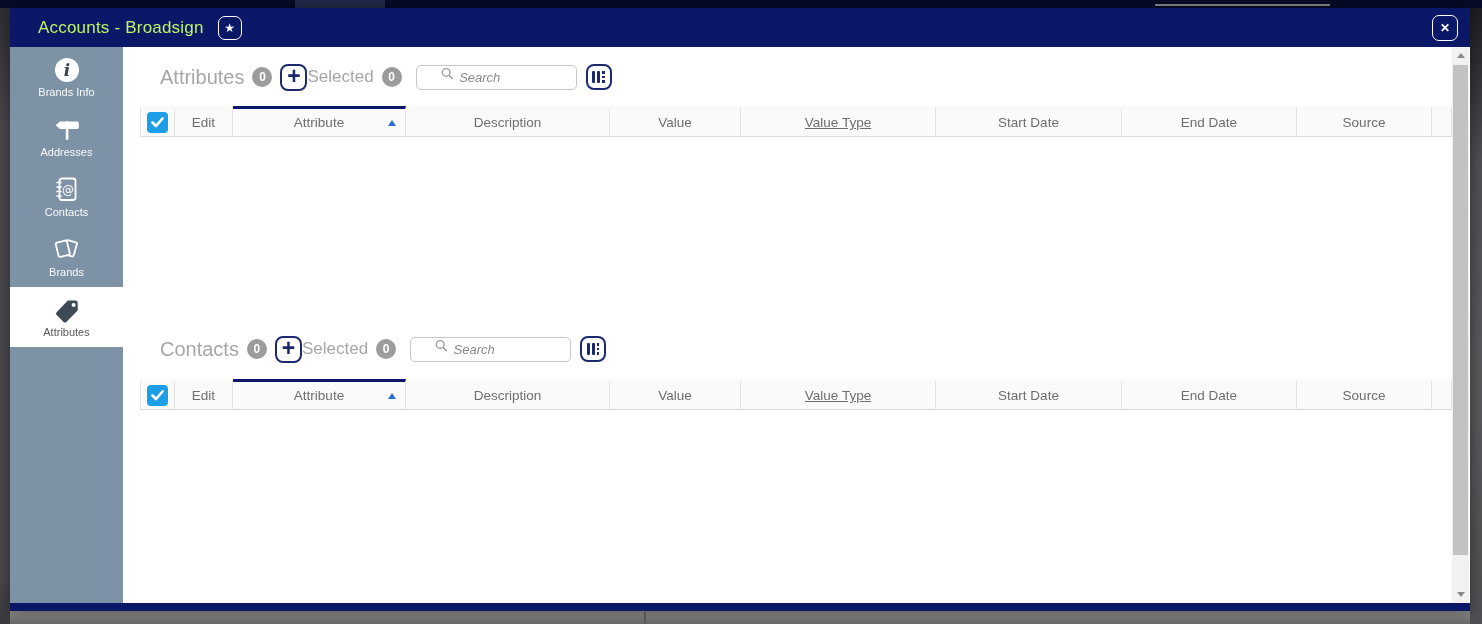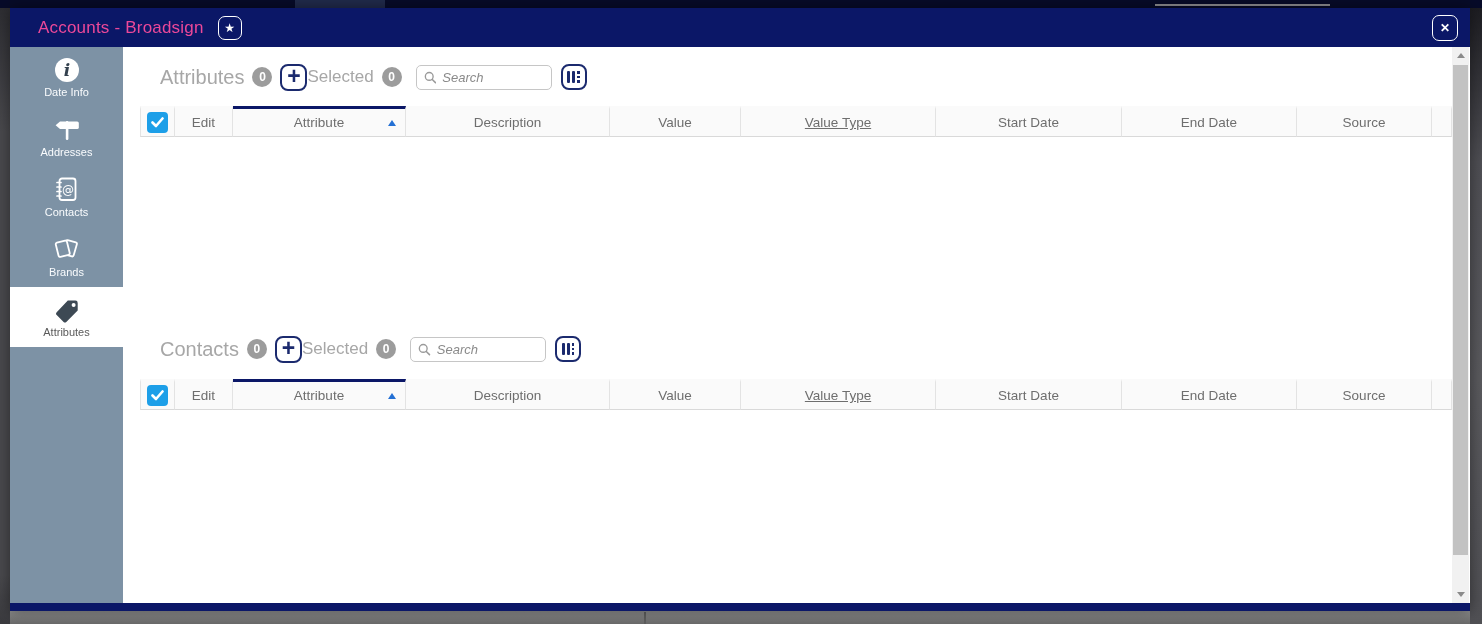--- a/index.html
+++ b/index.html
@@ -19,21 +19,21 @@
   .bg-bottom { position:absolute; left:10px; top:611px; width:1460px; height:13px;
                background:linear-gradient(#8d8d8d, #6a6a6a); }
   .bg-bottom-notch { position:absolute; left:644px; top:612px; width:2px; height:12px; background:#5e5e5e; }
 
   
   .modal { position:absolute; left:10px; top:8px; width:1460px; height:603px;
            background:#fff; display:flex; flex-direction:column;
            box-shadow:0 0 14px rgba(0,0,0,.45); }
   .titlebar { flex:none; height:39px; background:#0b1767; display:flex; align-items:center;
               padding-left:28px; }
-  .titlebar .title { color:#ec4899; font-size:17px; letter-spacing:.2px; }
+  .titlebar .title { color:#bef264; font-size:17px; letter-spacing:.2px; }
   .fav-btn { margin-left:14px; width:24px; height:24px; border:1.5px solid #fff; border-radius:7px;
              background:transparent; color:#fff; font-size:12px; line-height:1;
              display:flex; align-items:center; justify-content:center; cursor:pointer; }
   .close-btn { margin-left:auto; margin-right:12px; width:26px; height:26px;
                border:1.5px solid #fff; border-radius:7px; background:transparent; color:#fff;
                font-size:12px; font-weight:bold; line-height:1;
                display:flex; align-items:center; justify-content:center; cursor:pointer; }
   .bottombar { flex:none; height:8px; background:#0b1767; }
   .modal-body { position:relative; flex:1; background:#fff; }
 
@@ -53,22 +53,22 @@
   .toolbar.t1 { top:15px; }
   .toolbar.t2 { top:287px; }
   .section-title { font-size:20px; font-weight:300; color:#a7a7a7; }
   .count-badge { margin-left:8px; width:20px; height:20px; border-radius:50%; background:#9c9c9c;
                  color:#fff; font-size:12px; font-weight:bold; display:flex; align-items:center;
                  justify-content:center; }
   .add-btn { margin-left:8px; width:27px; height:27px; border:2px solid #1b2a6e; border-radius:8px;
              background:#fff; color:#1b2a6e; font-size:23px; font-weight:600; line-height:0;
              display:flex; align-items:center; justify-content:center; cursor:pointer; padding-bottom:2px; }
   .selected-label { margin-left:0; font-size:17px; font-weight:300; color:#a7a7a7; }
-  .search-box { margin-left:14px; width:136px; height:25px; border:1px solid #c6c6c6; border-radius:5px;
-                background:#fff; display:flex; align-items:center; padding:0 7px; gap:6px; }
+  .search-box { margin-left:14px; width:161px; height:25px; border:1px solid #c6c6c6; border-radius:5px;
+                background:#fff; display:flex; padding:0 24px; gap:6px; }
   .search-box input { border:none; outline:none; background:transparent; width:100%;
                       font-family:"Liberation Sans", sans-serif;
                       font-size:13px; font-style:italic; color:#8a8a8a; }
   .search-box input::placeholder { color:#8a8a8a; font-style:italic; opacity:1; }
   .cols-btn { margin-left:9px; width:26px; height:26px; border:2px solid #1b2a6e; border-radius:8px;
               background:#fff; display:flex; align-items:center; justify-content:center; cursor:pointer; }
   .colgrid { display:flex; align-items:center; gap:2px; }
   .colgrid .bar { width:3px; height:12px; background:#1b2a6e; border-radius:1px; }
   .colgrid .dots { display:flex; flex-direction:column; gap:2px; }
   .colgrid .dots b { width:2.5px; height:2.5px; background:#1b2a6e; }
@@ -133,21 +133,21 @@
 
       <div class="sidebar">
 
         <div class="side-item">
           <span class="side-icon">
             <svg width="26" height="26" viewBox="0 0 26 26">
                 <circle cx="13" cy="13" r="12" fill="#fff"></circle>
                 <text x="13" y="19" text-anchor="middle" font-family="DejaVu Serif, serif" font-size="17" font-style="italic" font-weight="bold" fill="#34414e">i</text>
               </svg>
           </span>
-          <span class="lbl">Date Info</span>
+          <span class="lbl">Brands Info</span>
         </div>
 
         <div class="side-item">
           <span class="side-icon">
             <svg width="28" height="26" viewBox="0 0 28 26">
               <rect x="12.8" y="4" width="2.6" height="19" rx="1.2" fill="#fff"></rect>
               <path d="M7 4.5 H24.2 a1.6 1.6 0 0 1 1.6 1.6 v4.3 a1.6 1.6 0 0 1 -1.6 1.6 H7 L2.6 8.25 Z" fill="#fff"></path>
             </svg>
           </span>
           <span class="lbl">Addresses</span>

